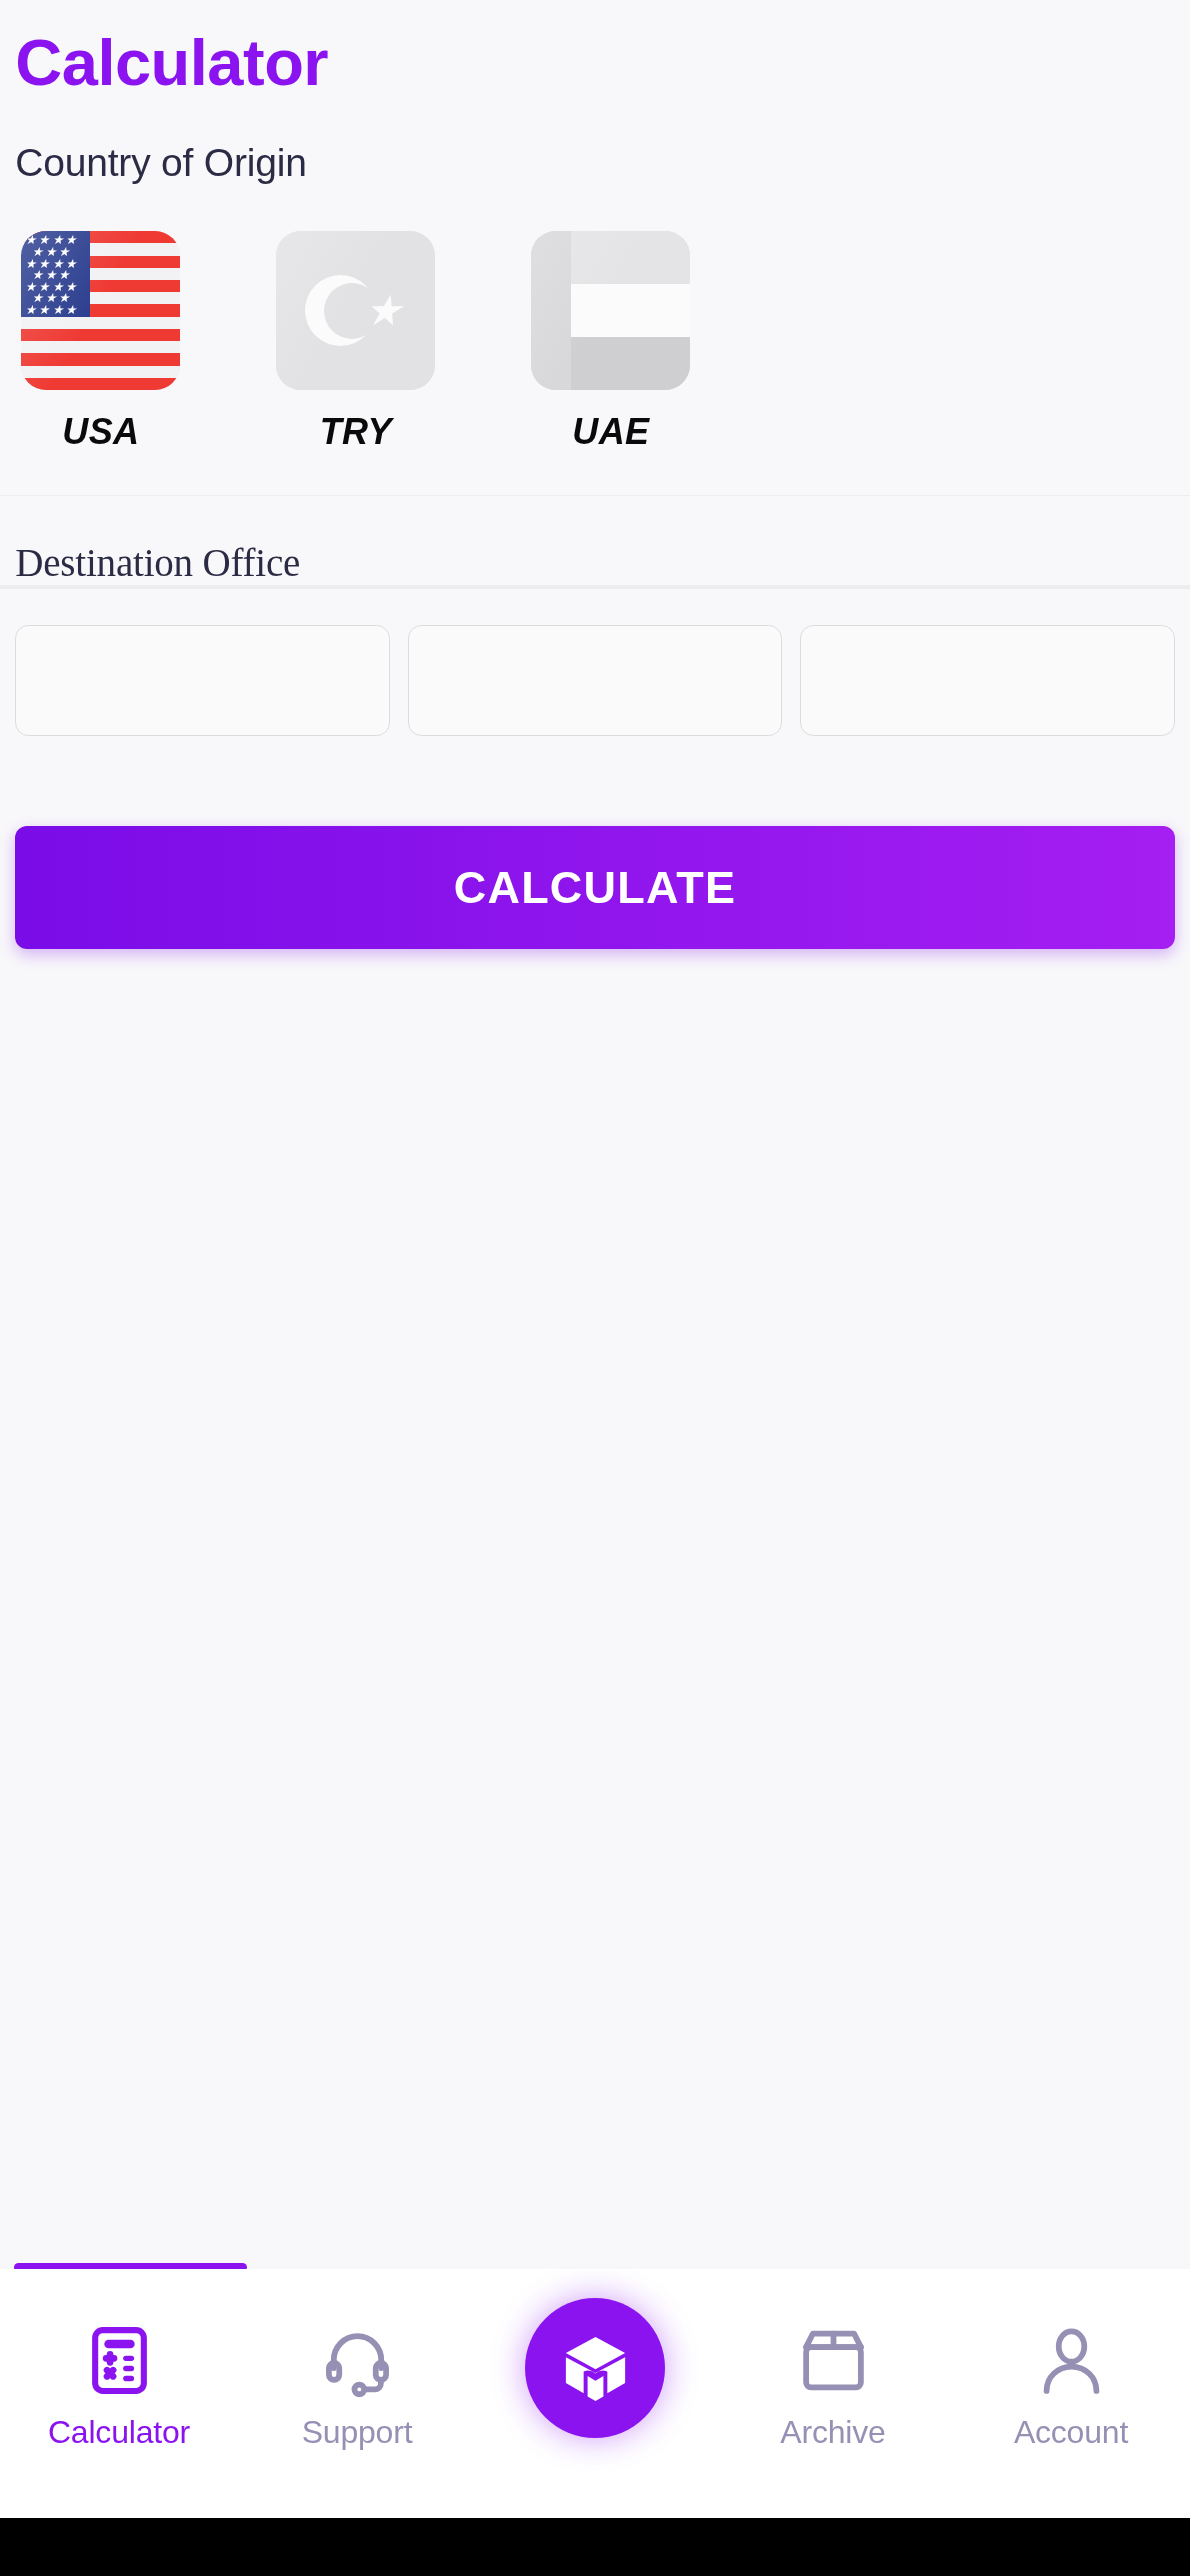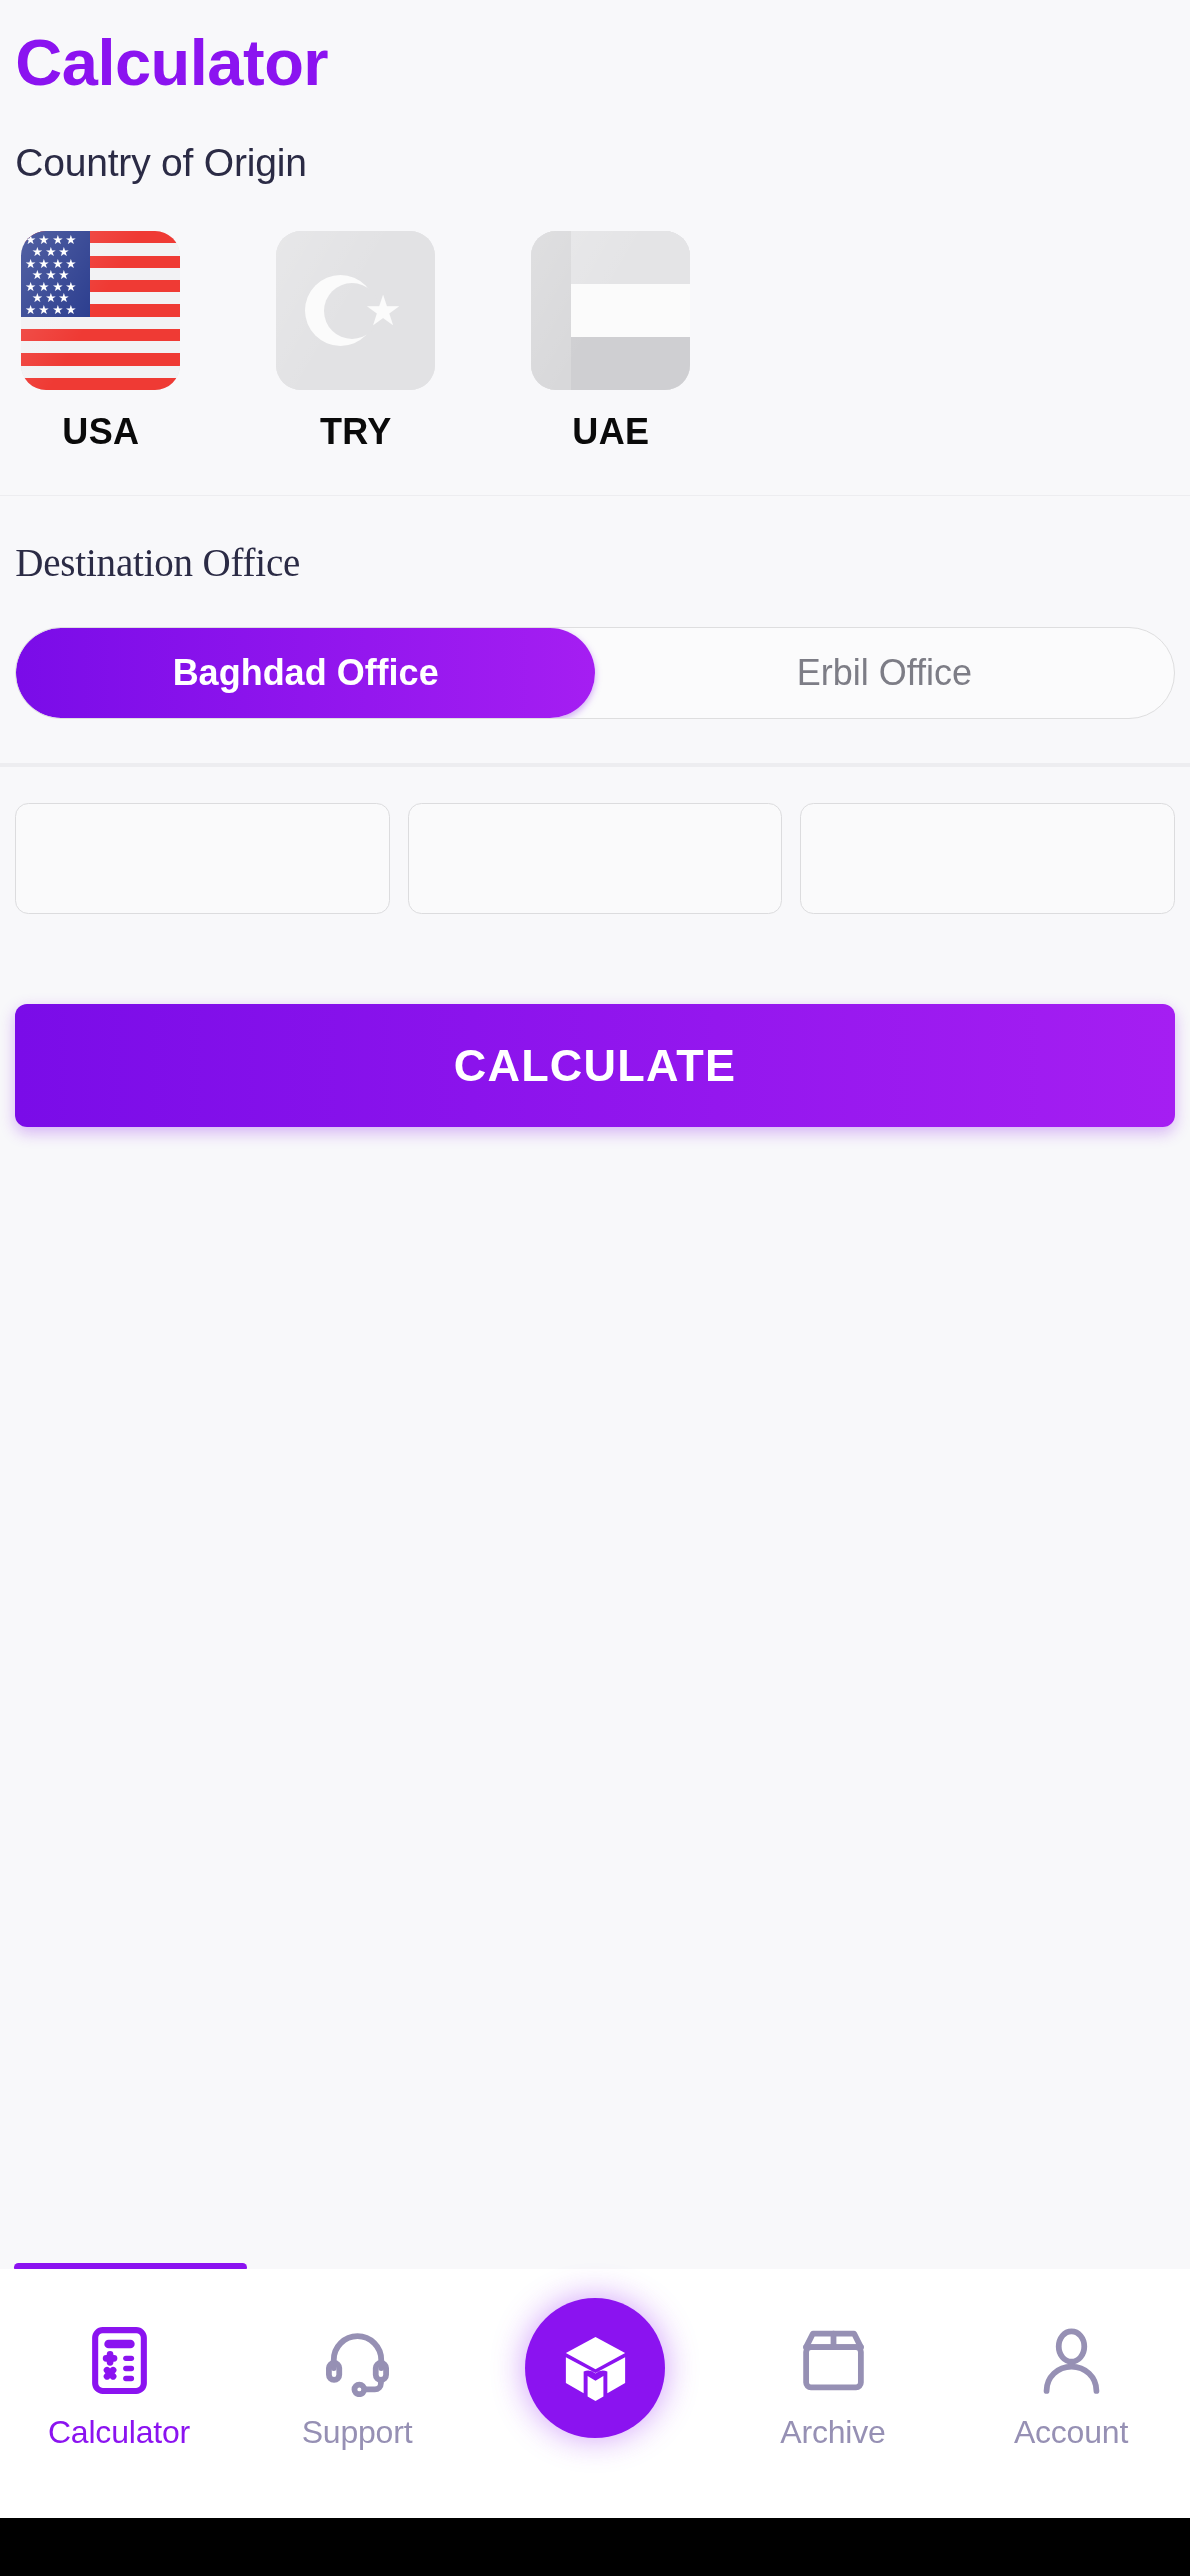--- a/index.html
+++ b/index.html
@@ -61,20 +61,21 @@
     gap: 84px;
     padding-top: 46px;
     padding-bottom: 42px;
   }
 
   .flag-item {
     display: flex;
     flex-direction: column;
     align-items: center;
     width: 171px;
+    font-style: italic;
   }
 
   .flag-box {
     width: 159px;
     height: 159px;
     border-radius: 25px;
     overflow: hidden;
     position: relative;
     background: #e2e2e4;
   }
@@ -385,24 +386,20 @@
           <div class="flag-caption">UAE</div>
         </div>
 
       </div>
     </div>
 
     <div class="divider"></div>
 
     <div class="section">
       <div class="section-label dest-label">Destination Office</div>
-      <div class="segmented">
-        <div class="seg active">Baghdad Office</div>
-        <div class="seg inactive">Erbil Office</div>
-      </div>
     </div>
 
     <div class="divider"></div>
 
 
     <div class="divider"></div>
 
     <div class="section">
       <div class="dims-row">
         <input class="dim-input" type="text" placeholder="" style="">

